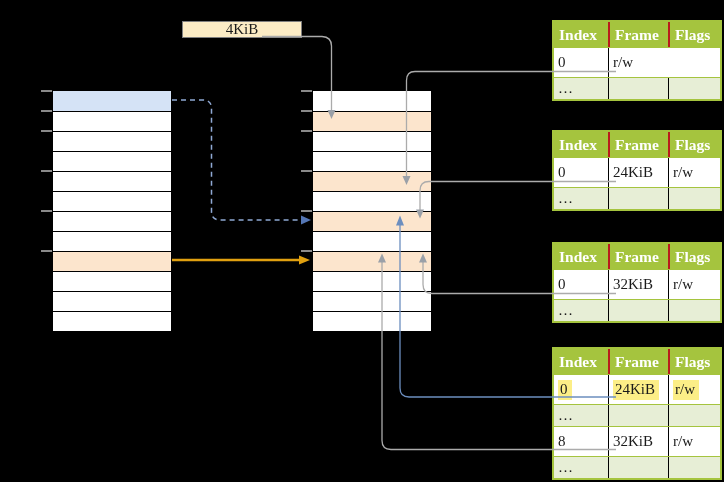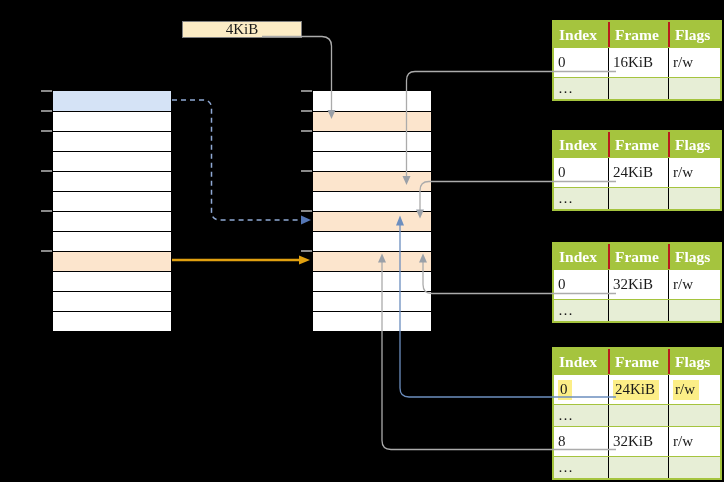--- a/index.html
+++ b/index.html
@@ -99,21 +99,20 @@
   </div>
 
   <div class="ptable" style="top:20px;">
     <div class="trow thead">
       <div class="th">Index</div>
       <div class="th">Frame</div>
       <div class="th">Flags</div>
     </div>
     <div class="trow tdata">
       <div class="td">0</div>
-      <div class="td">16KiB</div>
       <div class="td">r/w</div>
     </div>
     <div class="trow tdots">
       <div class="td">…</div>
       <div class="td"></div>
       <div class="td"></div>
     </div>
   </div>
 
   <div class="ptable" style="top:130px;">

